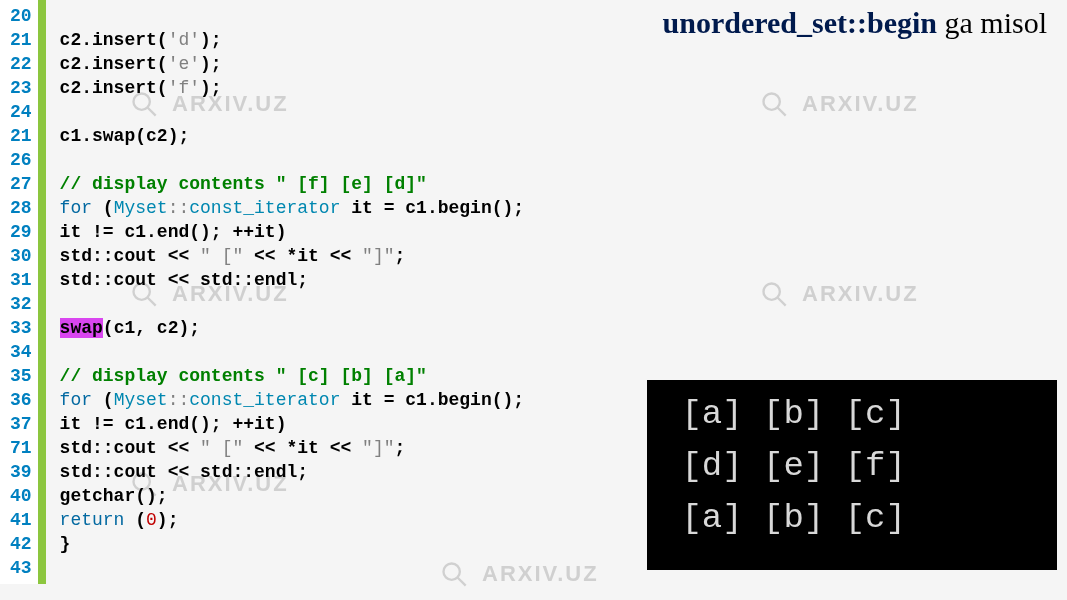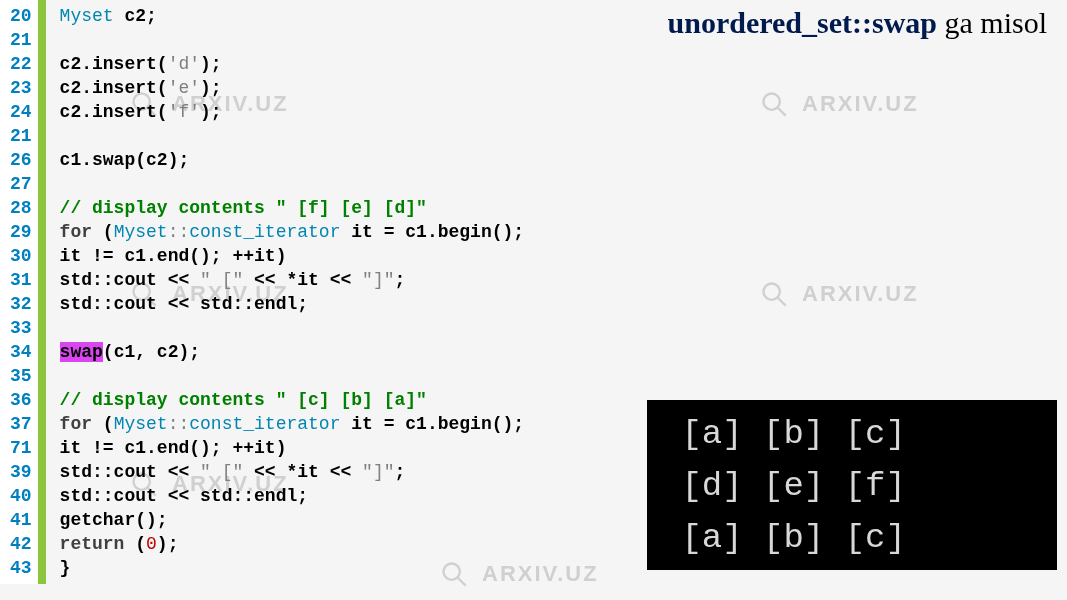--- a/index.html
+++ b/index.html
@@ -67,32 +67,32 @@
     .code {
       padding: 4px 0 4px 14px;
     }
     .code .line {
       height: 24px;
       white-space: pre;
     }
     .tok-type { color: #0087b0; }
     .tok-str { color: #808080; }
     .tok-comment { color: #008000; font-weight: bold; }
-    .tok-keyword { color: #404040; font-weight: bold; }
+    .tok-keyword { color: #0369a1; font-weight: normal; }
     .tok-scope { color: #808080; }
     .tok-num { color: #c00000; }
     .tok-sel { background: #d946ef; }
     .tok-text { color: #000; font-weight: bold; }
 
     .console {
       position: absolute;
       right: 10px;
       bottom: 30px;
       width: 410px;
-      height: 170px;
+      height: 190px;
       background: #000;
       color: #d8d8d8;
       font-family: Consolas, 'Courier New', monospace;
       font-size: 34px;
       line-height: 52px;
       padding: 8px 14px;
     }
     .console .row {
       white-space: pre;
     }
@@ -137,21 +137,21 @@
 </div>
 <div class="watermark" style="top:560px; left:440px;">
   <svg viewBox="0 0 24 24" fill="none" stroke="#d0d0d0" stroke-width="2">
       <circle cx="10" cy="10" r="7"></circle>
       <line x1="15" y1="15" x2="22" y2="22"></line>
     </svg>
   <span>ARXIV.UZ</span>
 </div>
 
 <div class="title">
-  <span class="bold">unordered_set::swap</span><span> ga misol</span>
+  <span class="bold">unordered_set::begin</span><span> ga misol</span>
 </div>
 
 <div class="code-area">
   <div class="gutter">
     <div>20</div>
     <div>21</div>
     <div>22</div>
     <div>23</div>
     <div>24</div>
     <div>21</div>
@@ -168,21 +168,20 @@
     <div>36</div>
     <div>37</div>
     <div>71</div>
     <div>39</div>
     <div>40</div>
     <div>41</div>
     <div>42</div>
     <div>43</div>
   </div>
   <div class="code">
-    <div class="line"><span class="tok-type">Myset</span><span class="tok-text"> c2;</span></div>
     <div class="line"></div>
     <div class="line"><span class="tok-text">c2.insert(</span><span class="tok-str">'d'</span><span class="tok-text">);</span></div>
     <div class="line"><span class="tok-text">c2.insert(</span><span class="tok-str">'e'</span><span class="tok-text">);</span></div>
     <div class="line"><span class="tok-text">c2.insert(</span><span class="tok-str">'f'</span><span class="tok-text">);</span></div>
     <div class="line"></div>
     <div class="line tok-text">c1.swap(c2);</div>
     <div class="line"></div>
     <div class="line tok-comment">// display contents " [f] [e] [d]"</div>
     <div class="line"><span class="tok-keyword">for</span><span class="tok-text"> (</span><span class="tok-type">Myset</span><span class="tok-scope">::</span><span class="tok-type">const_iterator</span><span class="tok-text"> it = c1.begin();</span></div>
     <div class="line tok-text">it != c1.end(); ++it)</div>

